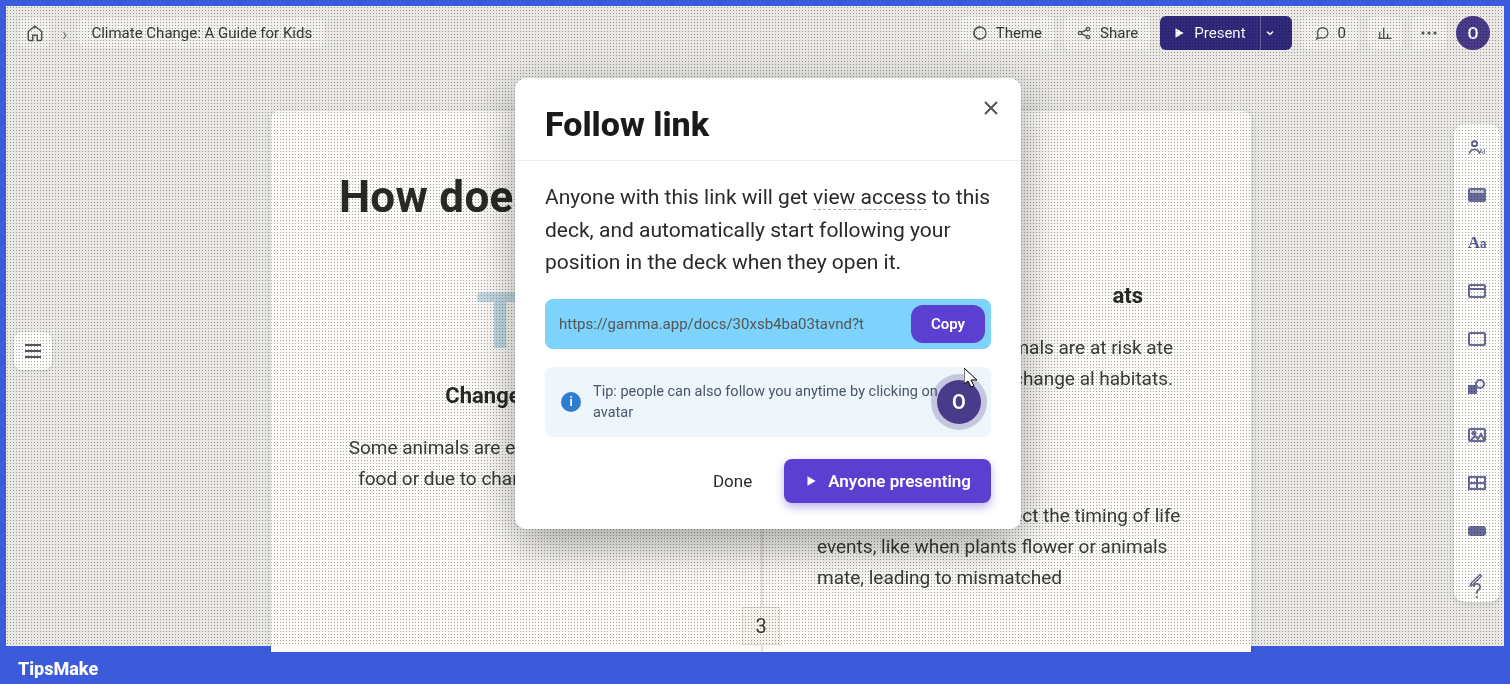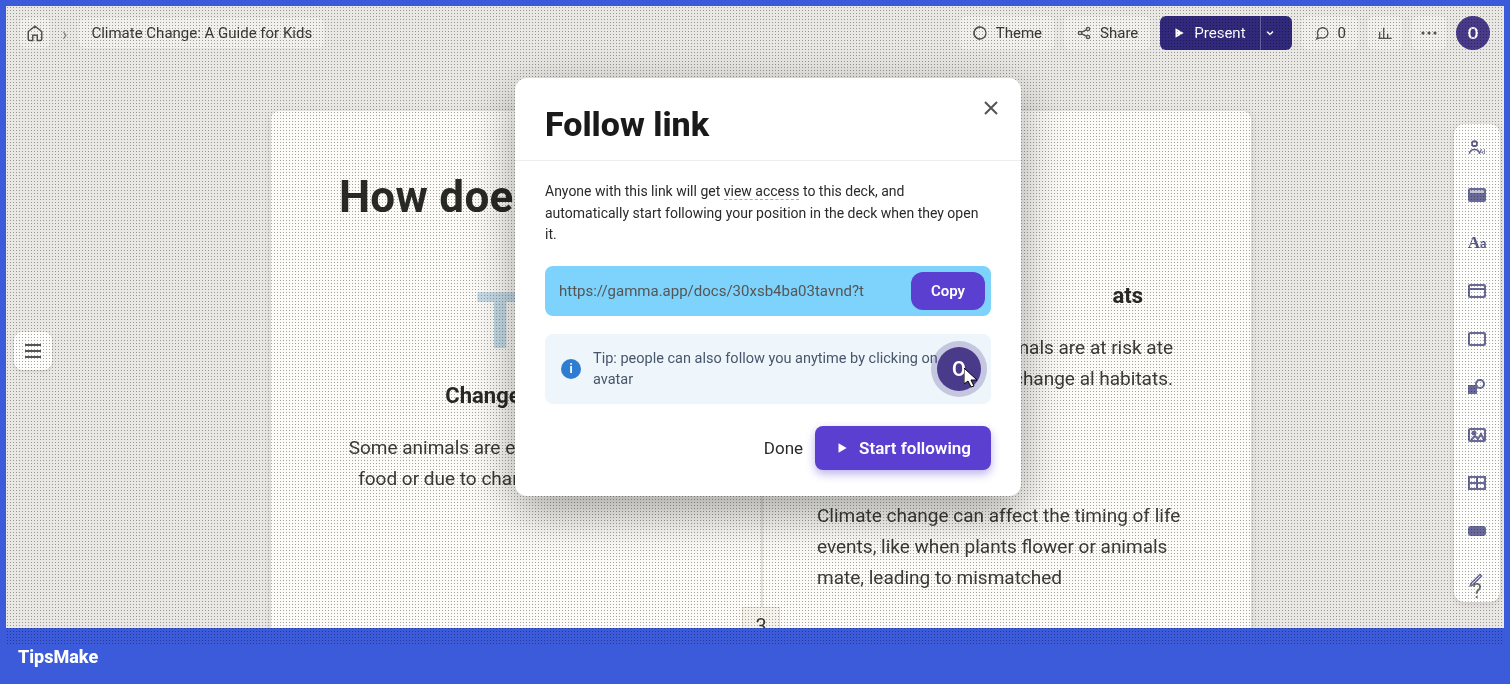--- a/index.html
+++ b/index.html
@@ -46,36 +46,36 @@
 .wm .t1 { color:#3a8bbd; }
 .wm .t2 { color:#d08a3a; }
 .wm .sub { position:absolute; font-size:18px; font-weight:700; color:#d08a3a; bottom:8px; right:-48px; opacity:.9; }
 
 
 .overlay { position:absolute; inset:0; z-index:60; }
 .modal { position:absolute; left:509px; top:72px; width:506px; background:#fff; border-radius:12px; box-shadow:0 16px 48px rgba(0,0,0,.35); padding:26px 30px 26px; font-family:-apple-system,sans-serif; }
 .modal h2 { font-size:34px; font-weight:800; color:#1a1a1a; margin-bottom:16px; }
 .modal .close { position:absolute; right:16px; top:16px; width:28px; height:28px; display:flex; align-items:center; justify-content:center; color:#555; font-size:20px; cursor:pointer; }
 .modal hr { border:none; border-top:1px solid #eee; margin:10px -30px 20px; }
-.modal p.desc { font-size:14px; line-height:1.55; color:#2a2a2a; }
+.modal p.desc { font-size:21px; line-height:1.55; color:#2a2a2a; }
 .modal p.desc .va { border-bottom:1px dashed #aaa; }
 .linkrow { margin-top:20px; display:flex; background:#7dd3fc; border-radius:8px; padding:6px; align-items:center; }
 .linkrow input { flex:1; border:none; background:transparent; padding:10px 8px; font-size:15px; color:#555; outline:none; }
 .copybtn { background:#5b3fd1; color:#fff; border:none; border-radius:12px; padding:10px 20px; font-size:15px; font-weight:600; cursor:pointer; }
 .tip { margin-top:18px; background:#eef5fb; border-radius:8px; padding:14px 16px; display:flex; align-items:center; gap:12px; position:relative; }
 .tip .i { width:20px; height:20px; border-radius:50%; background:#2f7dd1; color:#fff; display:flex; align-items:center; justify-content:center; font-size:12px; font-weight:700; flex-shrink:0; }
 .tip .txt { font-size:14.5px; color:#47566a; line-height:1.45; }
 .tip .av { position:absolute; right:10px; top:50%; transform:translateY(-50%); width:44px; height:44px; border-radius:50%; background:#4a3a8a; color:#fff; display:flex; align-items:center; justify-content:center; font-size:20px; font-weight:600; box-shadow:0 0 0 6px rgba(74,58,138,.25); }
-.actions { margin-top:22px; display:flex; justify-content:flex-end; gap:6px; align-items:center; }
+.actions { margin-top:22px; display:flex; justify-content:flex-end; gap:26px; align-items:center; }
 .done { background:transparent; border:none; font-size:17px; color:#2a2a2a; cursor:pointer; padding:10px 6px; }
 .start { background:#5b3fd1; color:#fff; border:none; border-radius:8px; padding:12px 20px; font-size:17px; font-weight:600; display:flex; align-items:center; gap:10px; cursor:pointer; box-shadow:0 4px 10px rgba(91,63,209,.4); }
 .cursor { position:absolute; z-index:200; width:14px; height:20px; pointer-events:none; }
 
 
-.footer { position:absolute; left:0; right:0; bottom:0; height:56px; background:#3b5bdb; color:#fff; font-weight:800; font-size:18px; display:flex; align-items:center; padding-left:18px; }
+.footer { position:absolute; left:0; right:0; bottom:0; height:32px; background:#3b5bdb; color:#fff; font-weight:800; font-size:18px; display:flex; align-items:center; padding-left:18px; }
 .qmark { position:absolute; right:14px; bottom:42px; width:26px; height:26px; color:#6a6a66; font-size:20px; z-index:30; display:flex; align-items:center; justify-content:center; }
 
 svg { display:block; }
 </style>
 </head>
 <body>
 
 <div class="app">
   <div class="canvas">
 
@@ -254,21 +254,21 @@
           <div class="i">i</div>
           <div class="txt">Tip: people can also follow you anytime by clicking on your avatar</div>
           <div class="av">O</div>
         </div>
         <div class="actions">
           <button class="done">Done</button>
           <button class="start">
             <svg width="14" height="14" viewBox="0 0 24 24" fill="#fff">
                 <path d="M6 4l14 8-14 8z"></path>
               </svg>
-            <span>Start following</span>
+            <span>Anyone presenting</span>
           </button>
         </div>
       </div>
       <svg class="cursor" style="left:958px; top:362px" width="14" height="20" viewBox="0 0 14 20">
           <path d="M0 0l0 16 4-3 3 6 3-1-3-6 6 0z" fill="#fff" stroke="#000" stroke-width="1"></path>
         </svg>
     </div>
 
   </div>
 

